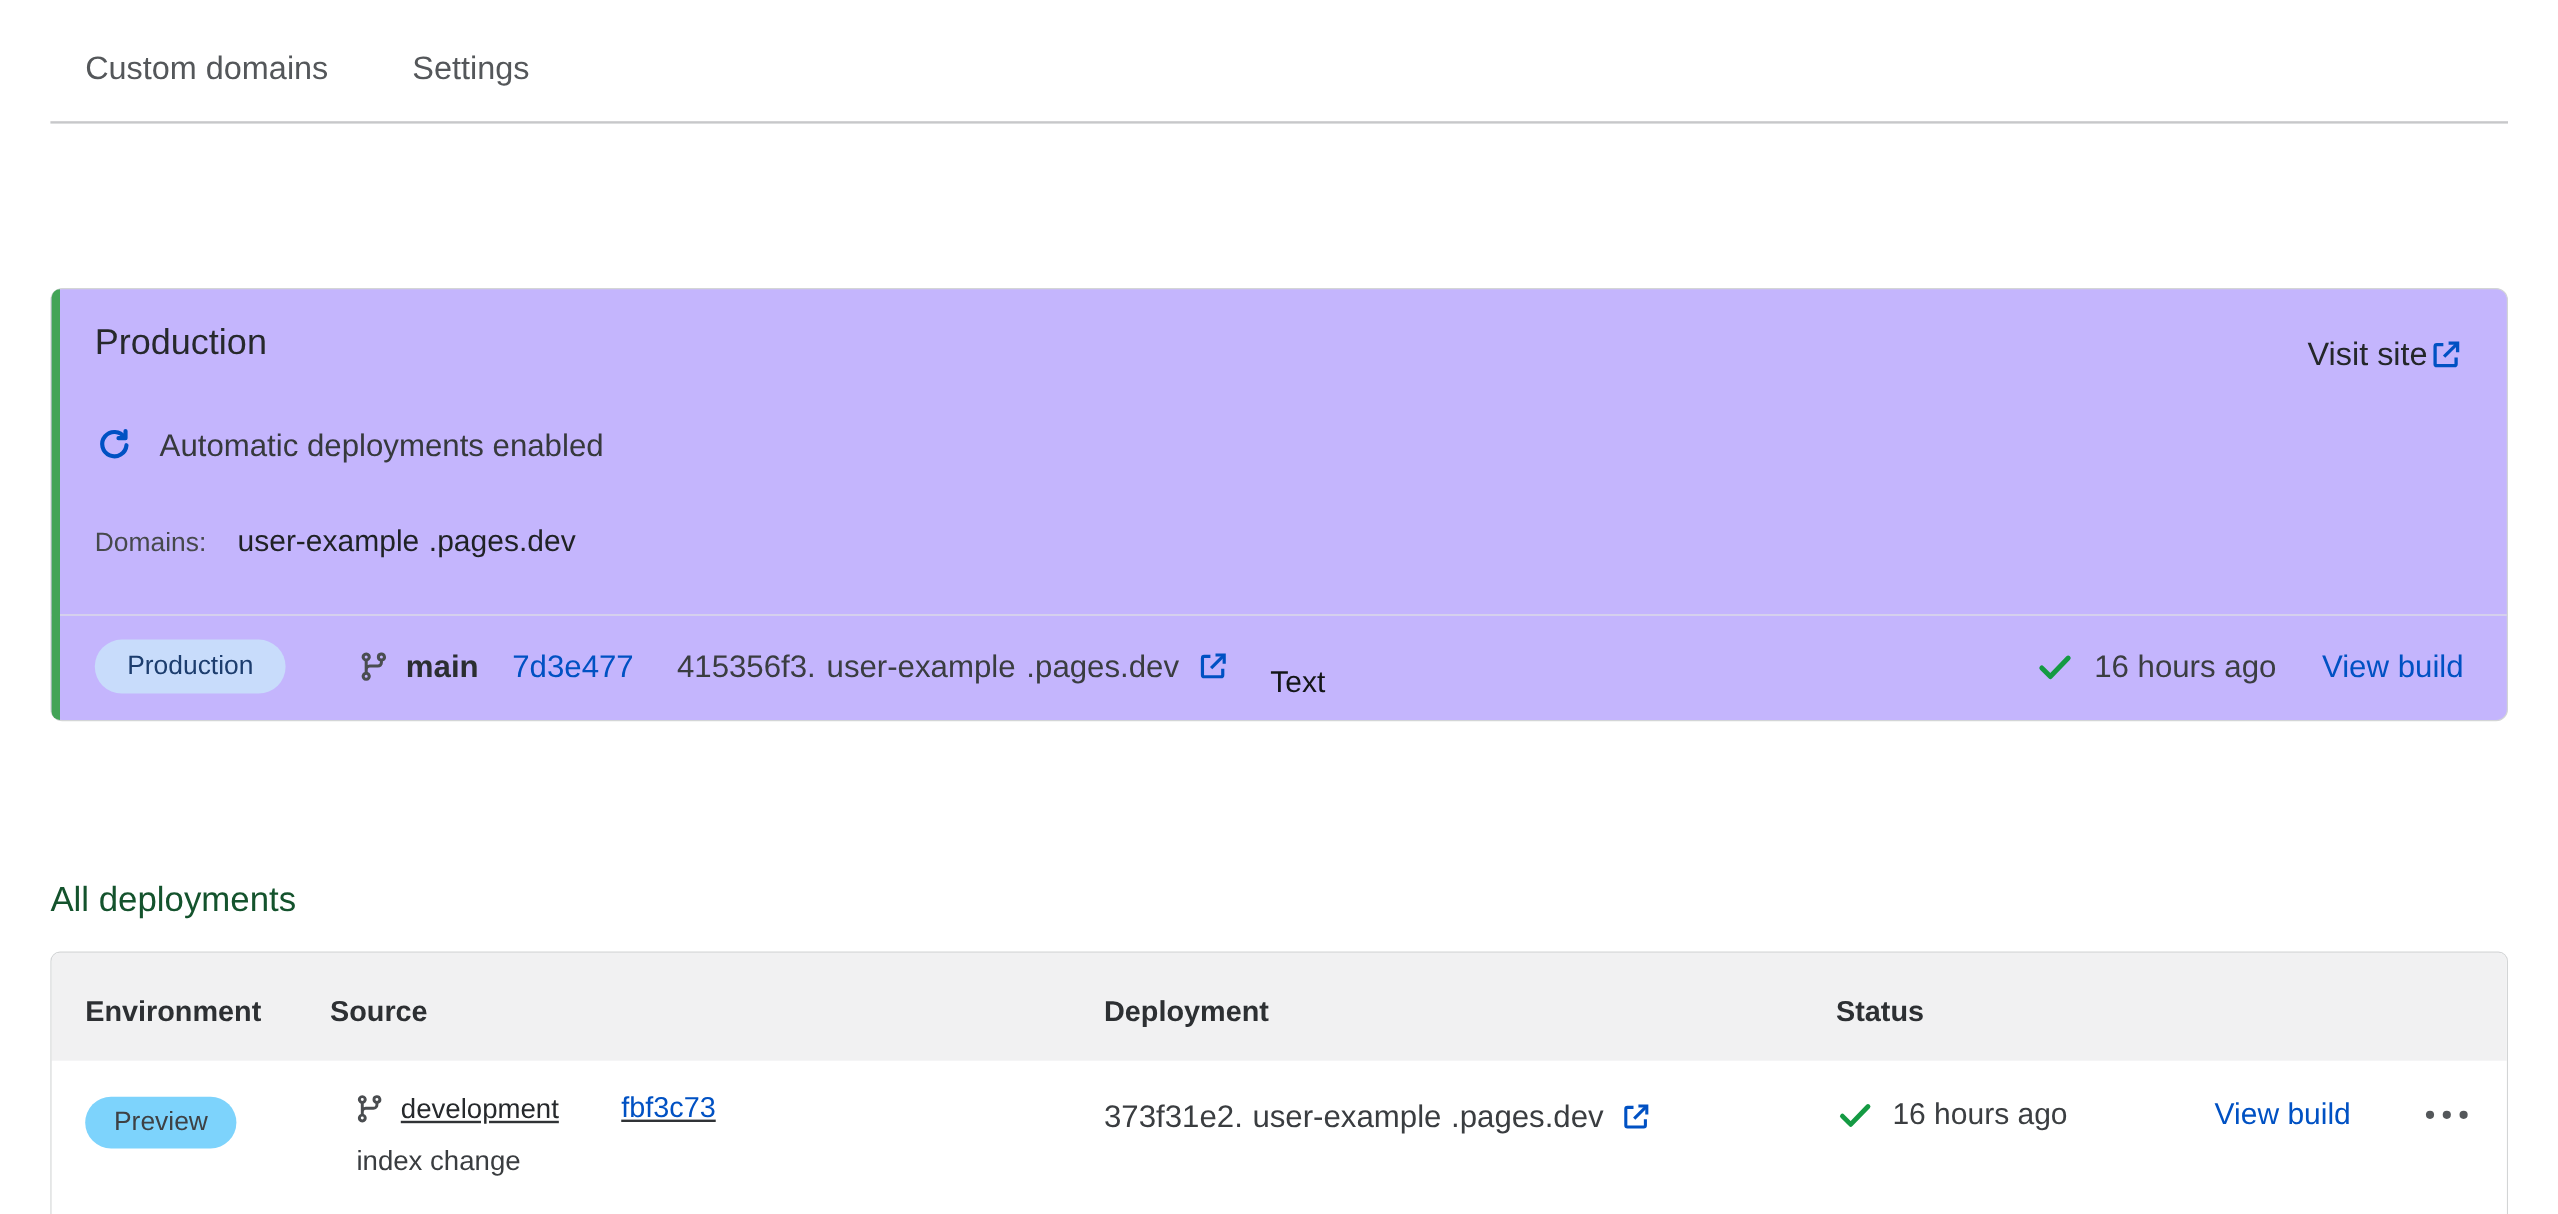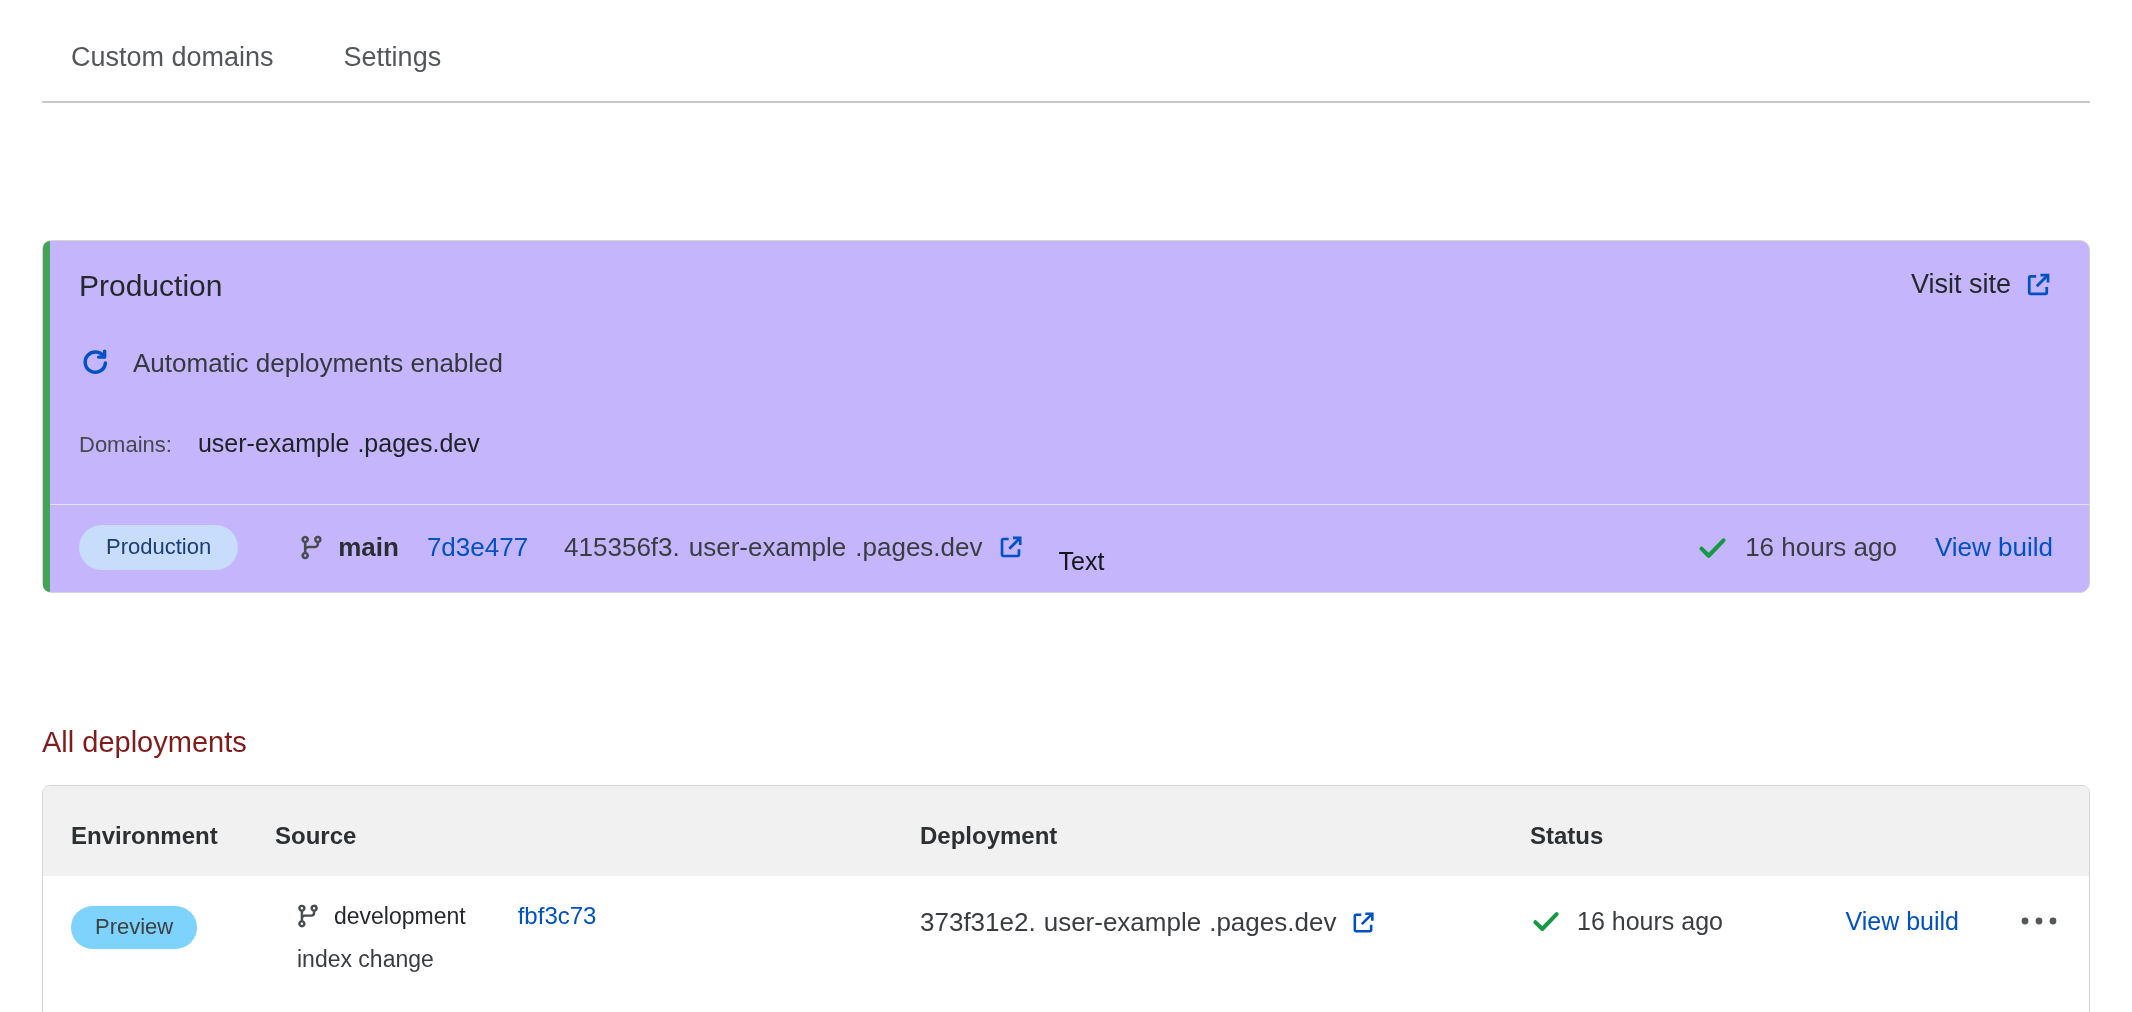--- a/index.html
+++ b/index.html
@@ -59,24 +59,24 @@
   .card-body { padding: 28px 36px 46px 36px; }
   .card-header {
     display: flex;
     align-items: flex-start;
     justify-content: space-between;
   }
   .card-title { font-size: 30px; color: #26292c; }
   .visit-site {
     display: flex;
     align-items: center;
-    gap: 12px;
     font-size: 27px;
     color: #24272a;
     cursor: pointer;
+    margin-top: 11px;
   }
   .auto-row {
     display: flex;
     align-items: center;
     gap: 22px;
     margin-top: 44px;
     font-size: 26px;
     color: #36393c;
   }
   .domains-row {
@@ -148,21 +148,21 @@
     font-size: 26px;
     color: #0051c3;
     margin-left: 38px;
     cursor: pointer;
   }
 
   
   .all-deployments-heading {
     margin: 133px 0 14px 42px;
     font-size: 29px;
-    color: #7f1d1d;
+    color: #14532d;
   }
   .deploy-table {
     margin: 26px 42px 0 42px;
     border: 1px solid #d3d5d6;
     border-radius: 8px;
     overflow: hidden;
     background: #fff;
   }
   .thead {
     display: flex;
@@ -178,21 +178,21 @@
   .col-status { flex: 1; padding-right: 28px; }
 
   .trow {
     display: flex;
     align-items: flex-start;
     background: #fff;
     padding: 26px 0 40px 0;
   }
   .trow .col-env { padding-top: 4px; }
   .source-cell { display: flex; flex-direction: column; }
-  .source-line1 { display: flex; align-items: center; margin-left: 20px; }
+  .source-line1 { display: flex; align-items: center; margin-left: 20px; text-decoration: underline; }
   .source-branch { font-size: 23px; color: #26292c; margin-left: 13px; }
   .source-commit { font-size: 24px; color: #0051c3; margin-left: 52px; cursor: pointer; text-decoration: none; }
   .source-line2 { font-size: 23px; color: #3a3d40; margin-left: 22px; margin-top: 16px; }
   .deploy-cell {
     display: flex;
     align-items: center;
     font-size: 26px;
     color: #3a3d40;
     padding-top: 5px;
     white-space: nowrap;

